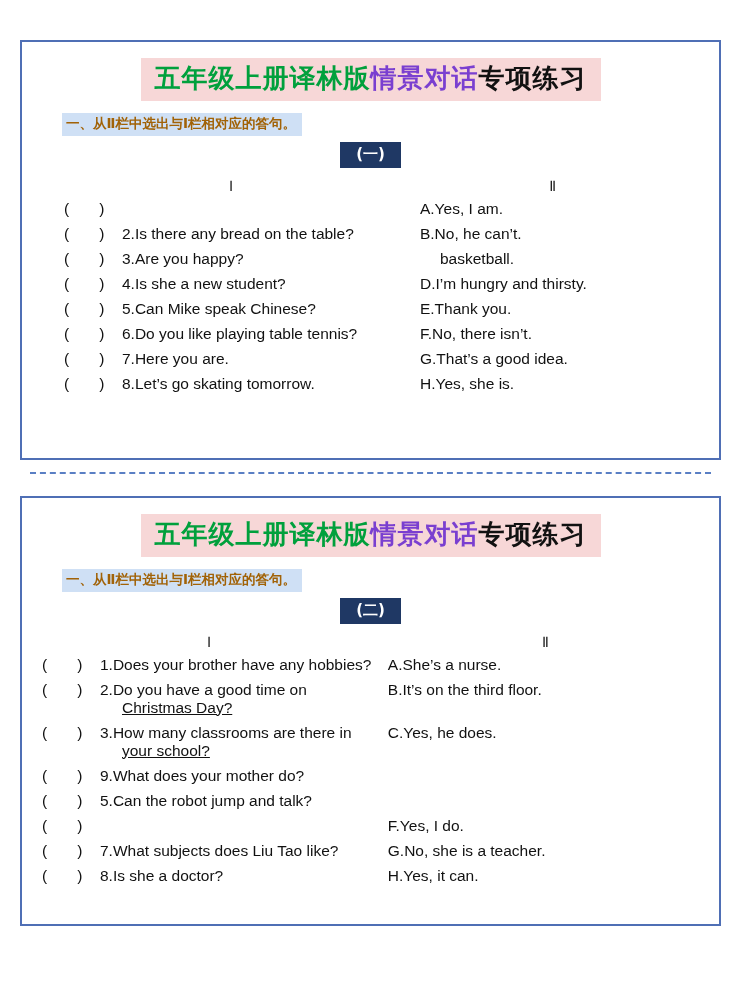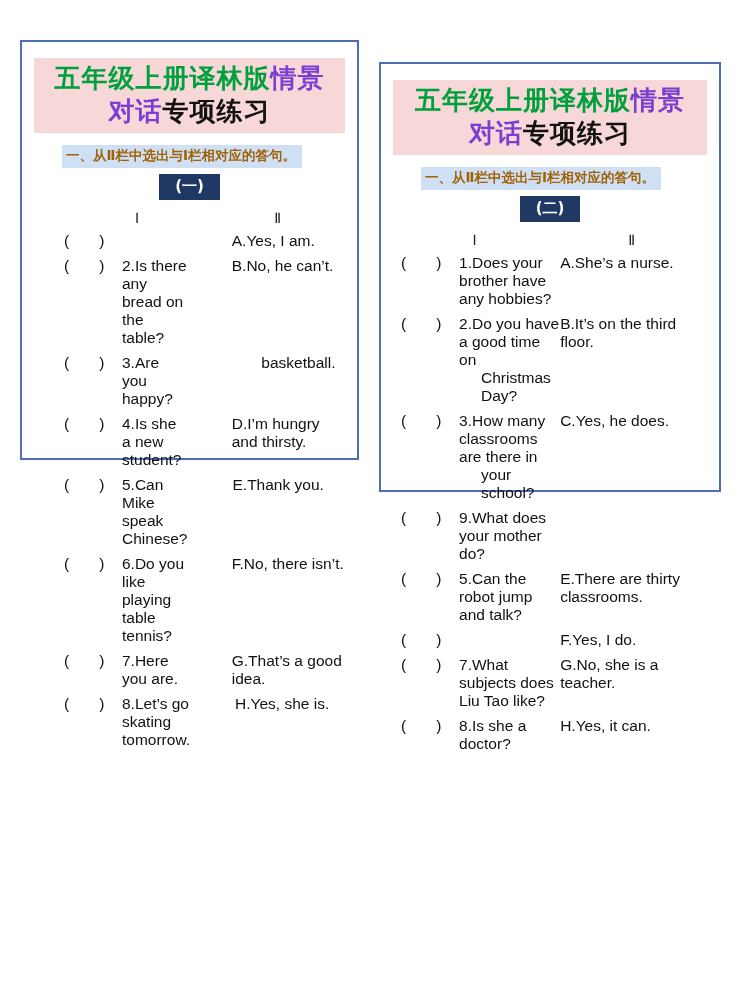--- a/index.html
+++ b/index.html
@@ -13,20 +13,21 @@
     font-family: "Liberation Sans", sans-serif;
     position: relative;
     overflow: hidden;
   }
   .page {
     width: 741px;
     height: 988px;
     box-sizing: border-box;
     padding: 40px 20px 10px 20px;
     display: flex;
+    flex-direction: column;
     gap: 0;
   }
   .sheet {
     border: 2px solid #4f6fb5;
     box-sizing: border-box;
     padding: 10px 12px 14px 12px;
     position: relative;
   }
   .sheet-1 { height: 420px; }
   .sheet-2 { height: 430px; margin-top: 22px; }
@@ -101,23 +102,23 @@
     align-items: flex-start;
   }
   .paren {
     display: inline-block;
     width: 58px;
     flex: none;
     letter-spacing: 0;
     white-space: pre;
   }
   .qtext { flex: 1; }
-  .qtext .cont { display: block; padding-left: 22px; }
+  .qtext .cont { display: block; padding-left: 22px; text-decoration: underline; }
   .qa-right { width: 48%; }
-  .qa-right .cont { display: block; padding-left: 20px; text-align: center; }
+  .qa-right .cont { display: block; padding-left: 20px; }
 
   
   .sheet-1 .qa-left { padding-left: 30px; }
   .sheet-1 .qa-right { padding-left: 6px; margin-left: 39px; }
   .sheet-1 .col-heads .h1 { padding-left: 30px; }
 
   .sheet-2 .qa-left { padding-left: 8px; }
   .sheet-2 .qa-right { padding-left: 0px; }
   .sheet-2 .col-heads .h1 { padding-left: 0px; }
 
@@ -305,23 +306,20 @@
           <span class="paren">(       )</span>
           <span class="qtext">9.What does your mother do?</span>
         </div>
       </div>
 
       <div class="qa-row">
         <div class="qa-left">
           <span class="paren">(       )</span>
           <span class="qtext">5.Can the robot jump and talk?</span>
         </div>
-        <div class="qa-right">
-          <span>E.There are thirty classrooms.</span>
-        </div>
       </div>
 
       <div class="qa-row">
         <div class="qa-left">
           <span class="paren">(       )</span>
         </div>
         <div class="qa-right">
           <span>F.Yes, I do.</span>
         </div>
       </div>

